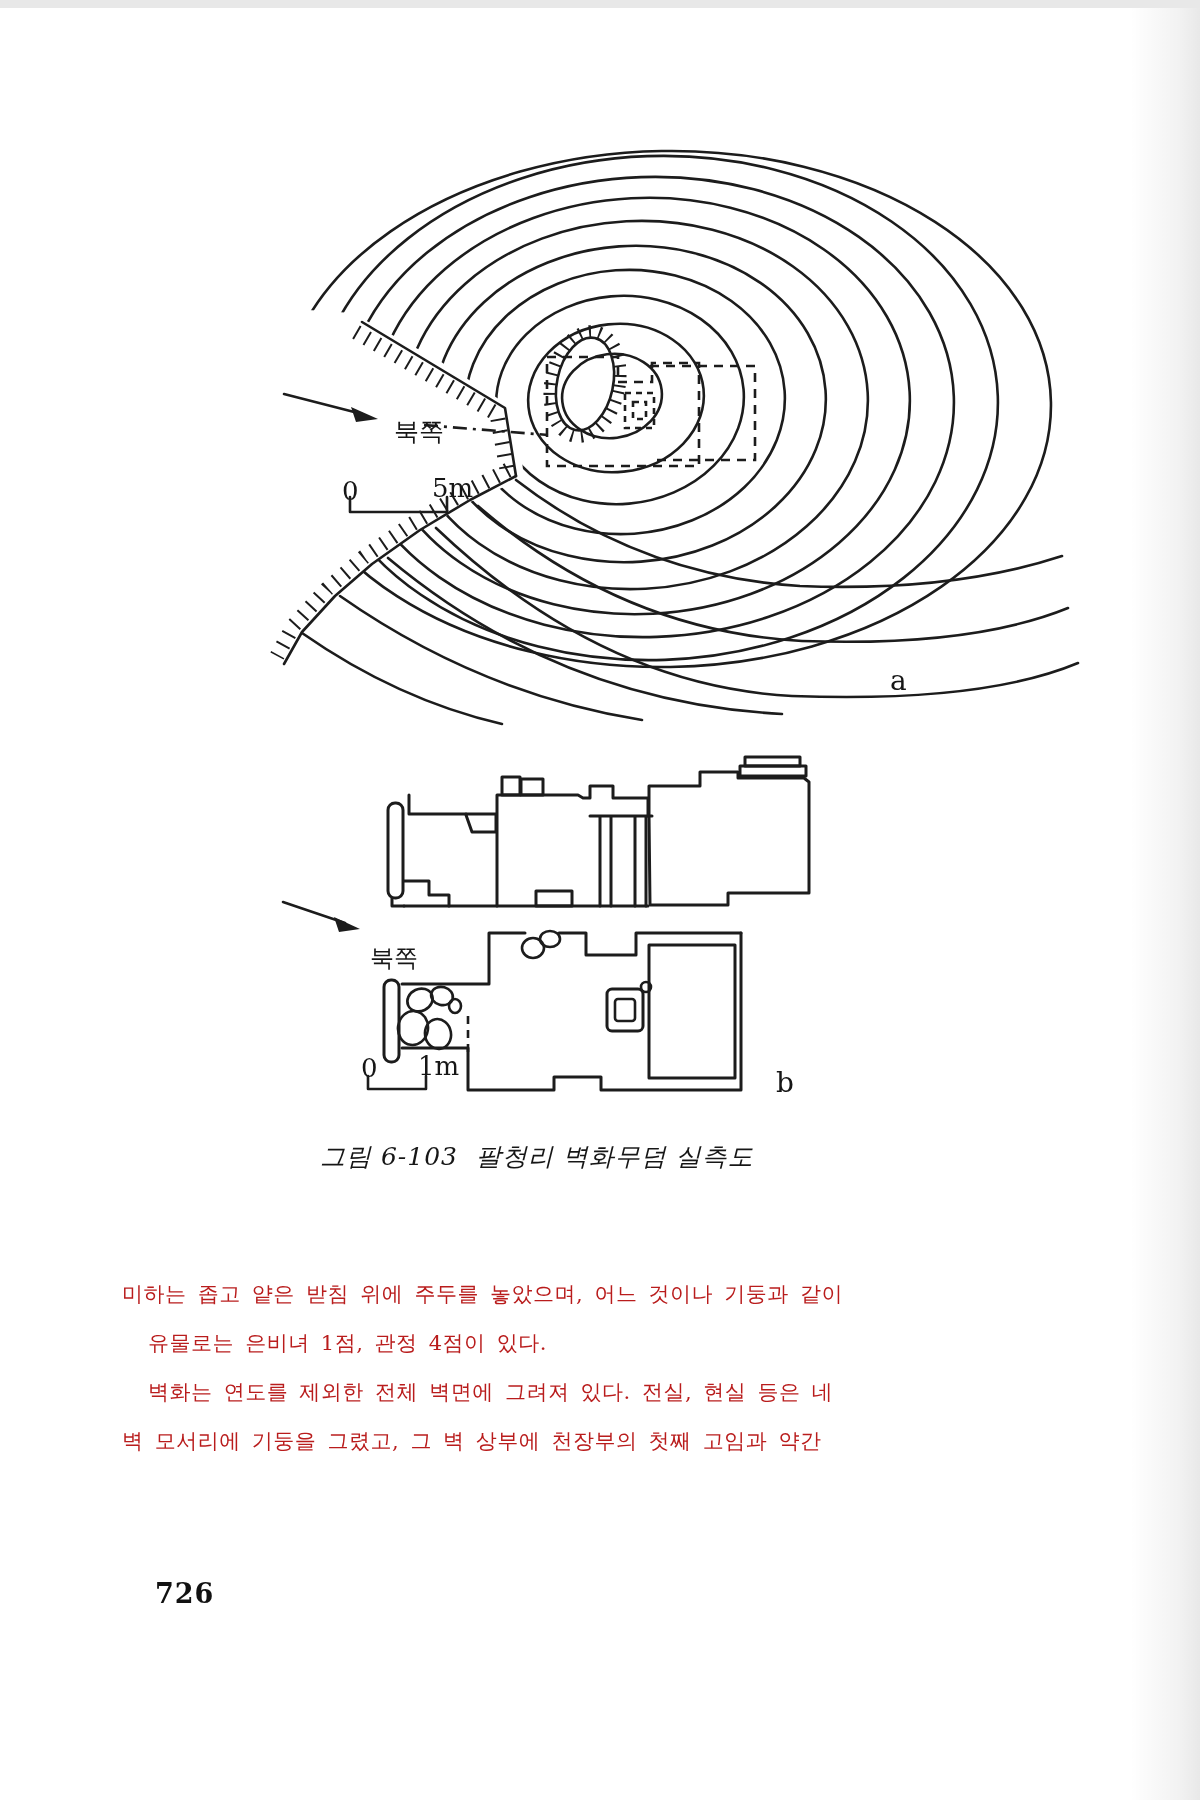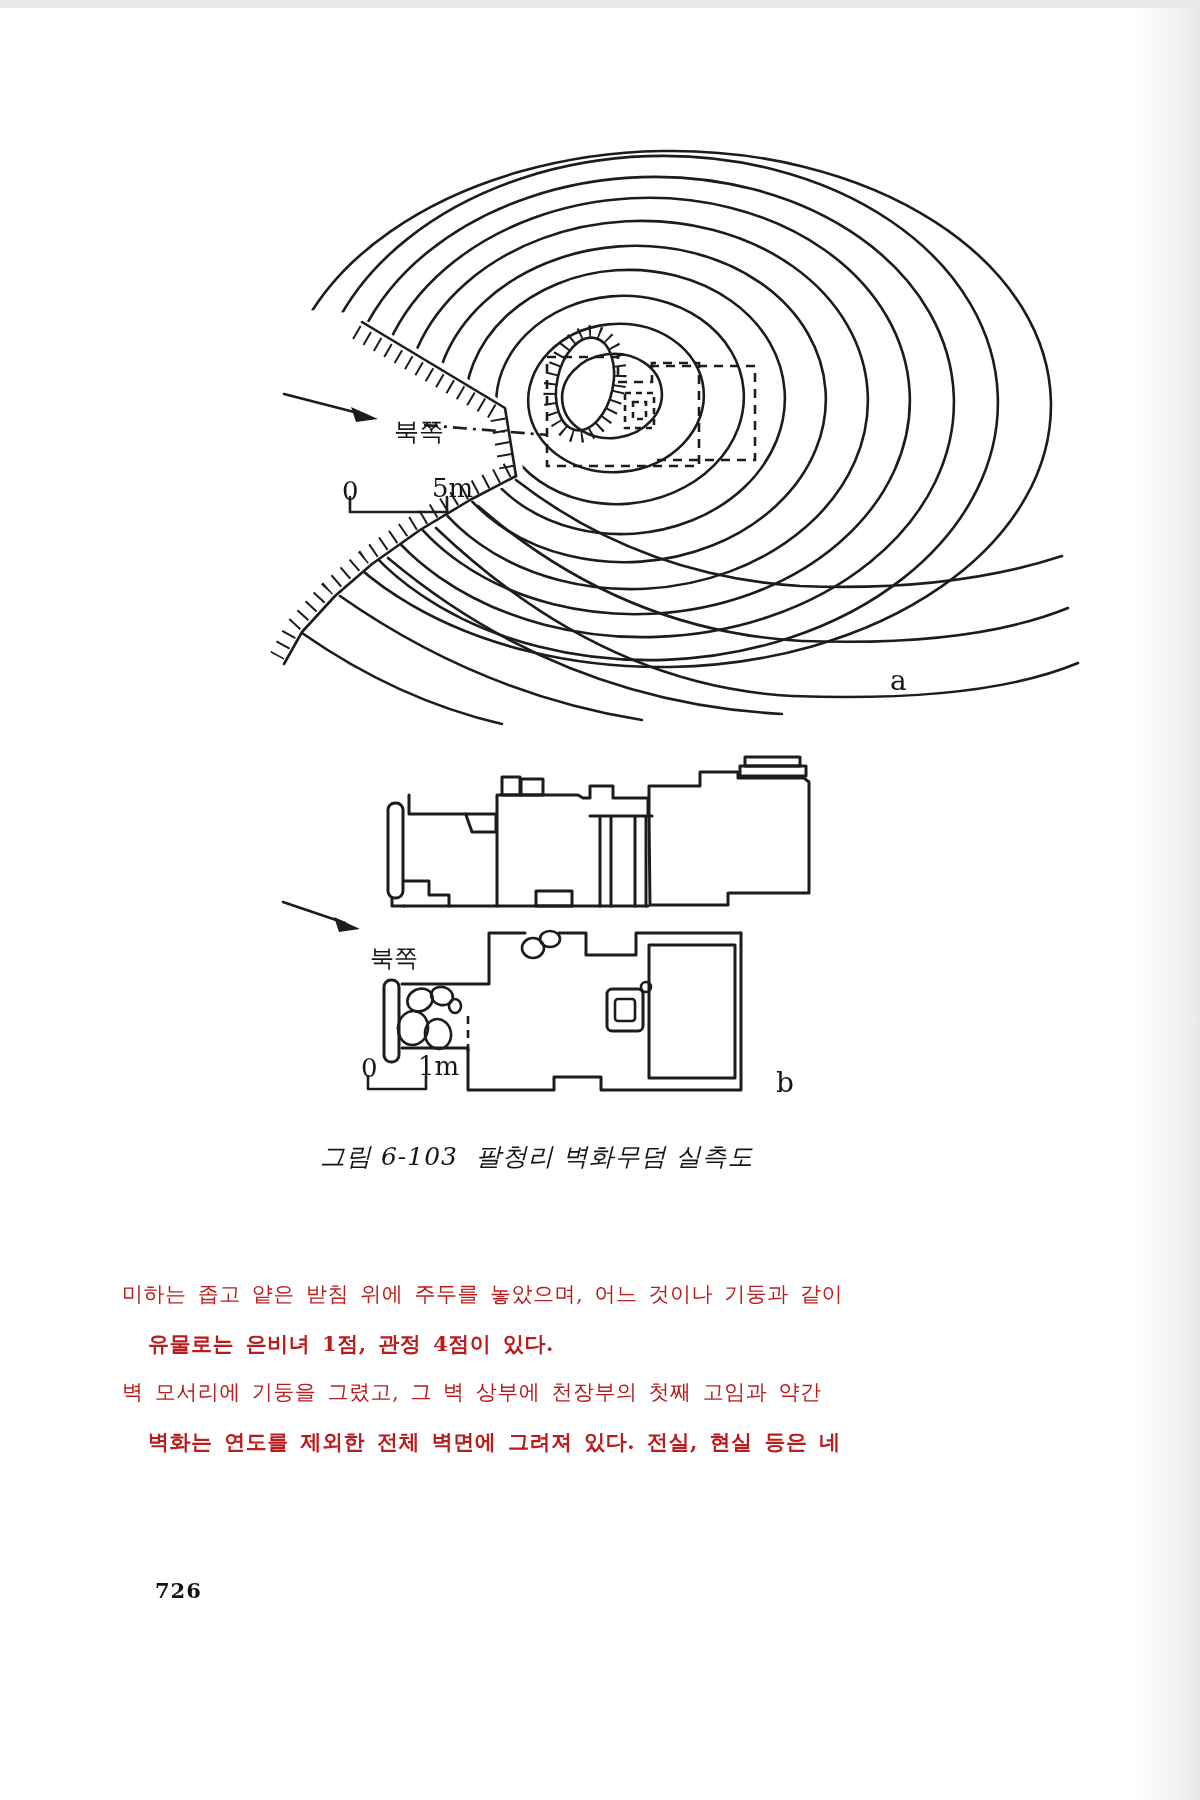--- a/index.html
+++ b/index.html
@@ -20,24 +20,24 @@
   .figure-svg{position:absolute;left:0;top:0;}
   .caption{position:absolute;font-size:25px;letter-spacing:1px;white-space:pre;color:#161616;}
   .caption1{left:320px;top:1132px;font-style:italic;}
   .caption2{left:433px;top:1176px;}
   .bodytext{
     position:absolute;left:122px;top:1262px;width:975px;
     font-size:21px;line-height:49px;letter-spacing:0.5px;word-spacing:4px;
     color:#b91c1c;
   }
   .bodytext .line{white-space:pre;}
-  .bodytext .indent{padding-left:26px;font-weight:bold;}
+  .bodytext .indent{padding-left:26px;}
   .pagenum{
     position:absolute;left:155px;top:1570px;
-    font-size:21px;font-weight:bold;letter-spacing:1px;color:#111;
+    font-size:27px;font-weight:bold;letter-spacing:1px;color:#111;
   }
   svg .ink{stroke:#1c1c1c;fill:none;stroke-width:2.6;stroke-linecap:round;stroke-linejoin:round;}
   svg .thick{stroke-width:3;}
   svg .comb{stroke:#1c1c1c;fill:none;stroke-linecap:butt;}
   svg .dash{stroke:#1c1c1c;fill:none;stroke-width:2.6;stroke-dasharray:9 7;}
   svg .dashdot{stroke:#1c1c1c;fill:none;stroke-width:2.6;stroke-dasharray:14 6 3 6;}
   svg .whiteout{fill:#ffffff;stroke:none;}
   svg text{fill:#161616;font-family:"DejaVu Serif","Liberation Serif",serif;}
 </style>
 </head>
@@ -156,20 +156,20 @@
       </g>
       <text x="776" y="1084" font-size="28">b</text>
     </g>
   </svg>
 
   <div class="caption caption1">그림 6-103  팔청리 벽화무덤 실측도</div>
 
   <div class="bodytext">
     <div class="line">미하는 좁고 얕은 받침 위에 주두를 놓았으며, 어느 것이나 기둥과 같이</div>
     <div class="line indent">유물로는 은비녀 1점, 관정 4점이 있다.</div>
+    <div class="line indent">벽화는 연도를 제외한 전체 벽면에 그려져 있다. 전실, 현실 등은 네</div>
     <div class="line">벽 모서리에 기둥을 그렸고, 그 벽 상부에 천장부의 첫째 고임과 약간</div>
-    <div class="line indent">벽화는 연도를 제외한 전체 벽면에 그려져 있다. 전실, 현실 등은 네</div>
   </div>
 
   <div class="pagenum">726</div>
 
   <div class="scan-edge"></div>
 </div>
 
 </body></html>

